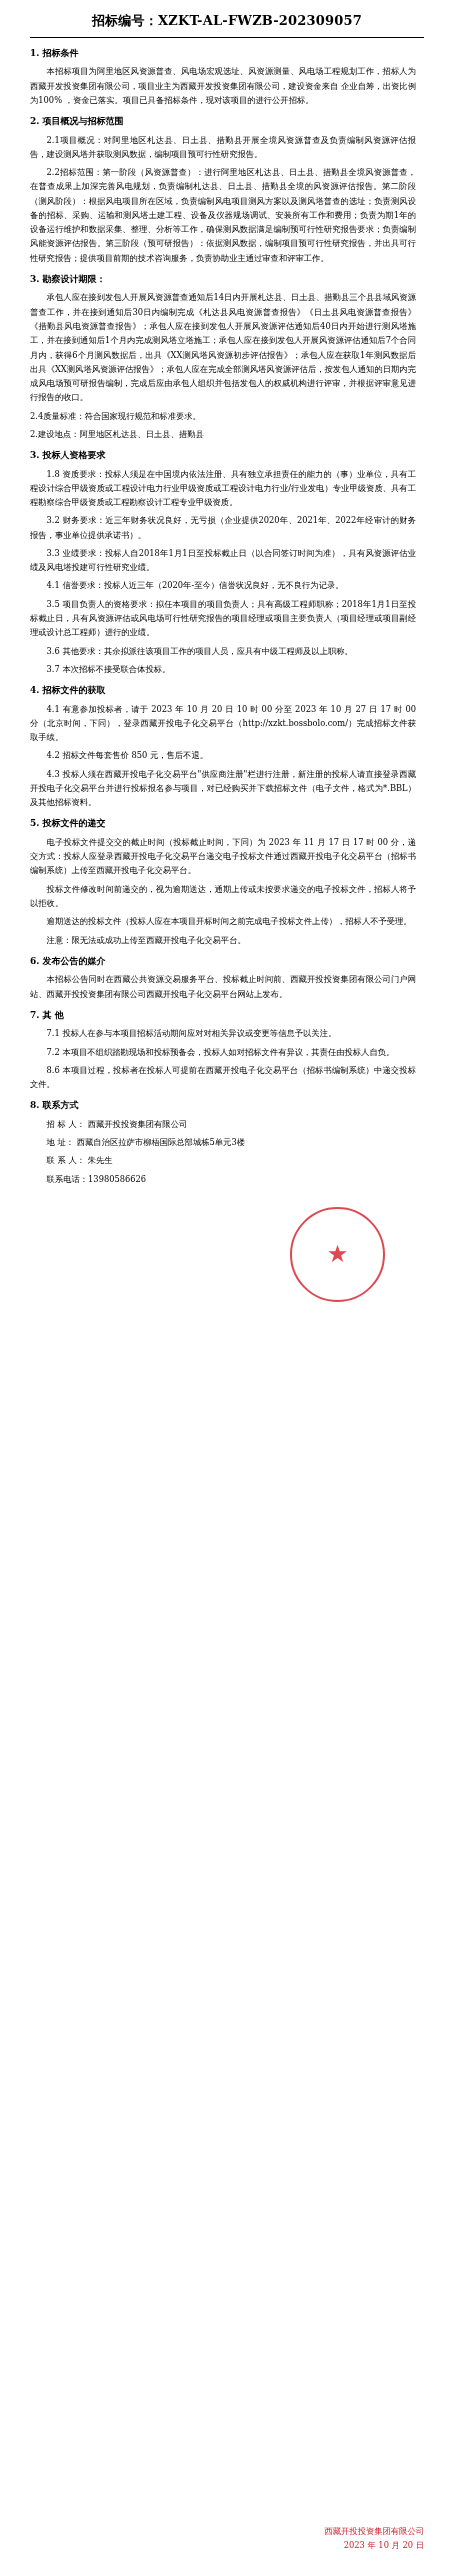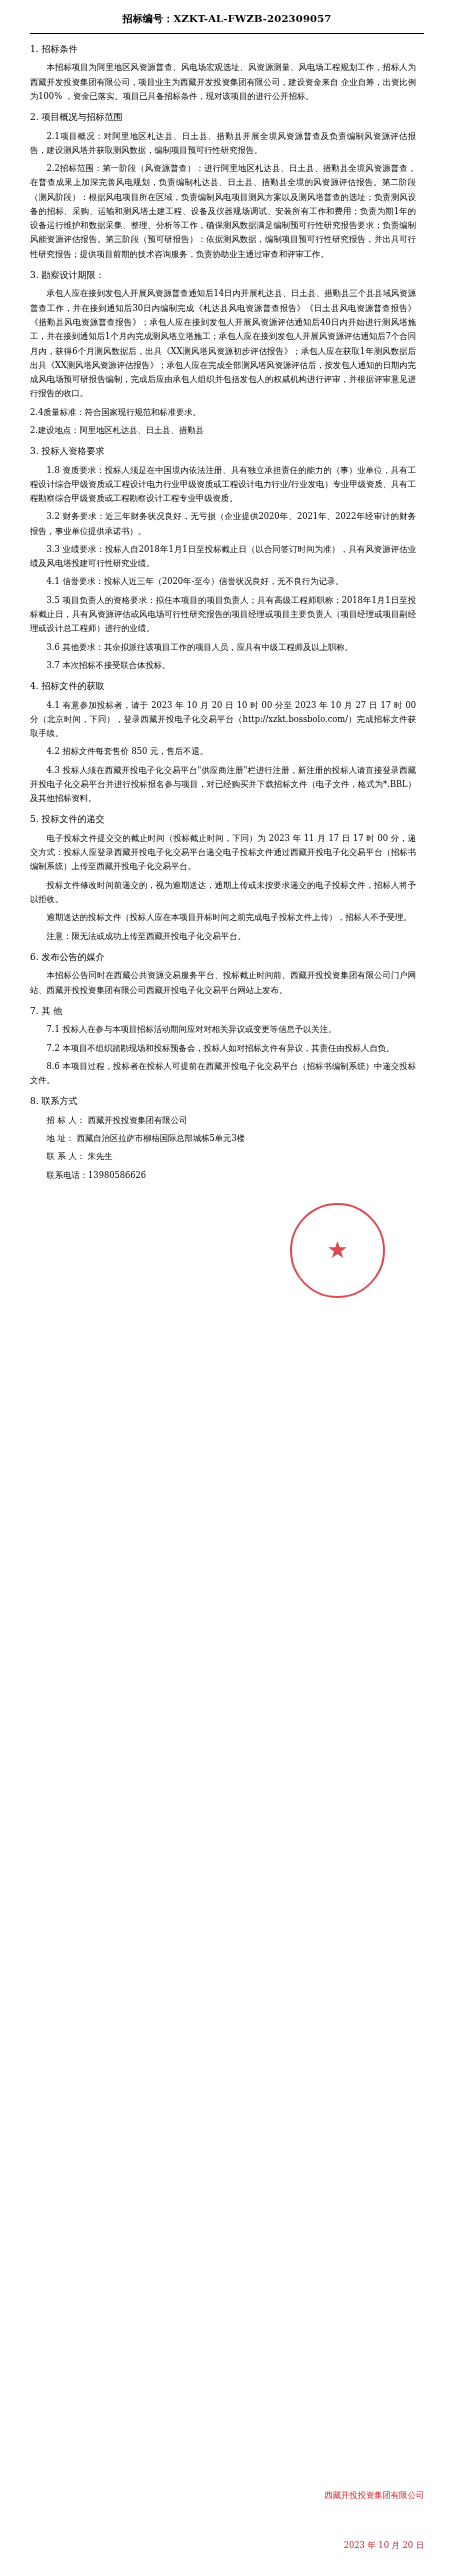--- a/index.html
+++ b/index.html
@@ -14,34 +14,34 @@
   .page {
     width: 454px;
     min-height: 2576px;
     position: relative;
     box-sizing: border-box;
     padding: 12px 30px 26px 30px;
     background: #ffffff;
   }
   .doc-number {
     text-align: center;
-    font-size: 10px;
+    font-size: 13px;
     letter-spacing: 0.2px;
     margin-bottom: 6.6px;
     font-family: "DejaVu Serif", "Liberation Serif", serif;
     font-weight: 600;
   }
   .hr-top {
     border: none;
     border-top: 0.7px solid #000;
     margin: 0 0 9.2px 0;
   }
   h2.sec {
     font-size: 9px;
-    font-weight: normal;
+    font-weight: bold;
     margin: 8px 0 4px 0;
     font-family: "DejaVu Serif", "Liberation Serif", serif;
     line-height: 1.5;
   }
   p.para {
     font-size: 8.3px;
     line-height: 1.72;
     margin: 0 8px 4px 0;
     text-align: justify;
     text-justify: inter-ideograph;
@@ -86,21 +86,20 @@
     color: #000;
   }
   .sig-company {
     color: #111;
   }
   .sig-date {
     color: #111;
   }
   .red-overlay {
     color: #c8202a;
-    margin-top: 36px;
   }
 </style>
 </head>
 <body>
 
 <div class="page">
 
   <div class="doc-number">招标编号：XZKT-AL-FWZB-202309057</div>
   <hr class="hr-top">
 

